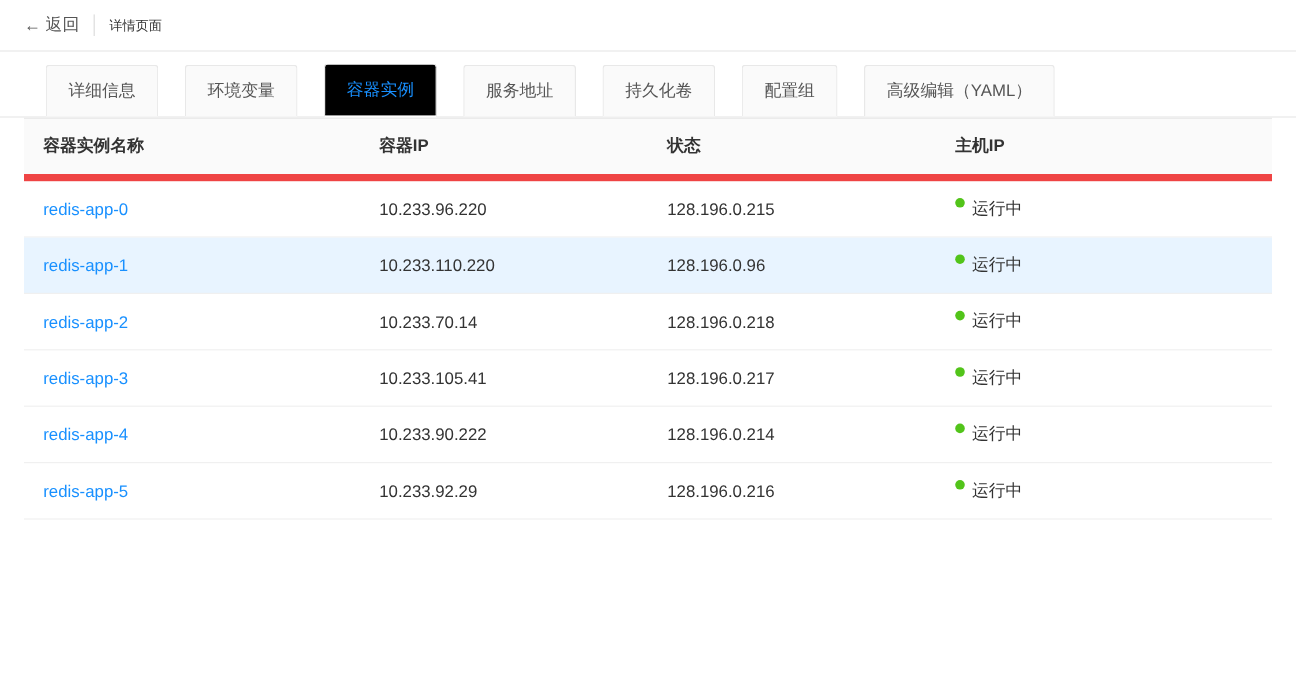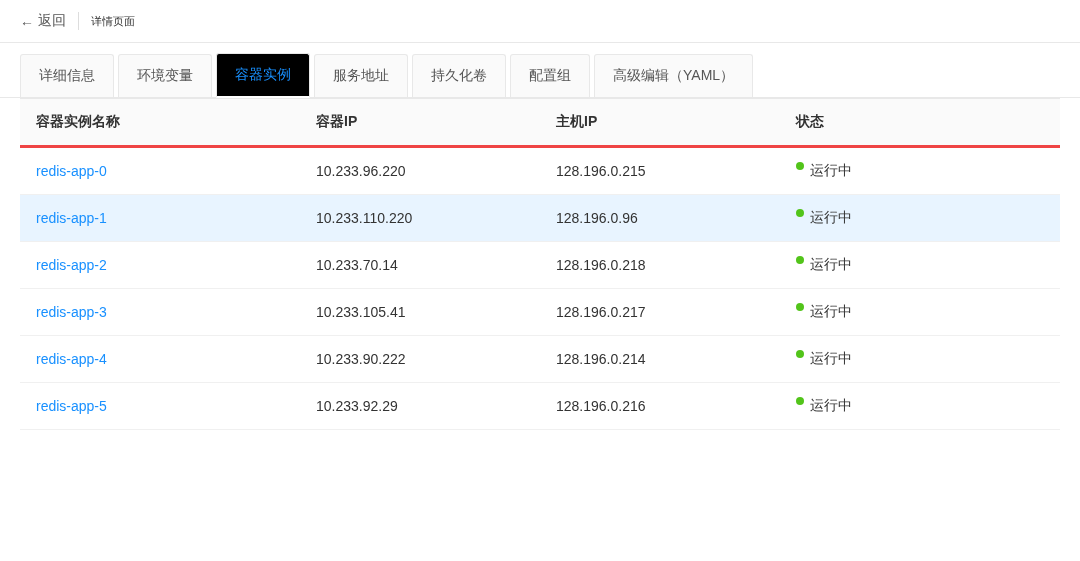--- a/index.html
+++ b/index.html
@@ -49,20 +49,21 @@
       font-size: 14px;
       color: #555;
       cursor: pointer;
       border: 1px solid #e8e8e8;
       border-bottom: none;
       margin-right: 4px;
       margin-top: 10px;
       background: #fafafa;
       border-radius: 3px 3px 0 0;
       white-space: nowrap;
+      margin-left: 18px;
     }
     .tab-item.active {
       background: #000000;
       color: #1890ff;
       border-color: #e8e8e8;
       border-bottom: 2px solid #fff;
       position: relative;
       z-index: 1;
       margin-bottom: -1px;
     }
@@ -70,21 +71,21 @@
       padding: 0 20px 20px 20px;
     }
     .table-container {
       margin-top: 0;
     }
     .table-header {
       display: grid;
       grid-template-columns: 280px 240px 240px 180px;
       padding: 14px 16px;
       background: #fafafa;
-      border-bottom: 3px solid #ef4444;
+      border-bottom: 6px solid #ef4444;
       font-weight: 600;
       color: #333;
       font-size: 14px;
       border-top: 1px solid #e8e8e8;
     }
     .table-row {
       display: grid;
       grid-template-columns: 280px 240px 240px 180px;
       padding: 14px 16px;
       border-bottom: 1px solid #f0f0f0;
@@ -134,22 +135,22 @@
   <div class="tab-item">配置组</div>
   <div class="tab-item">高级编辑（YAML）</div>
 </div>
 
 <div class="content-area">
   <div class="table-container">
 
     <div class="table-header">
       <div>容器实例名称</div>
       <div>容器IP</div>
+      <div>状态</div>
       <div>主机IP</div>
-      <div>状态</div>
     </div>
 
     <div id="table-body">
         <div class="table-row">
     <div>
       <a class="row-link">redis-app-0</a>
     </div>
     <div>10.233.96.220</div>
     <div>128.196.0.215</div>
     <div class="status-running">

